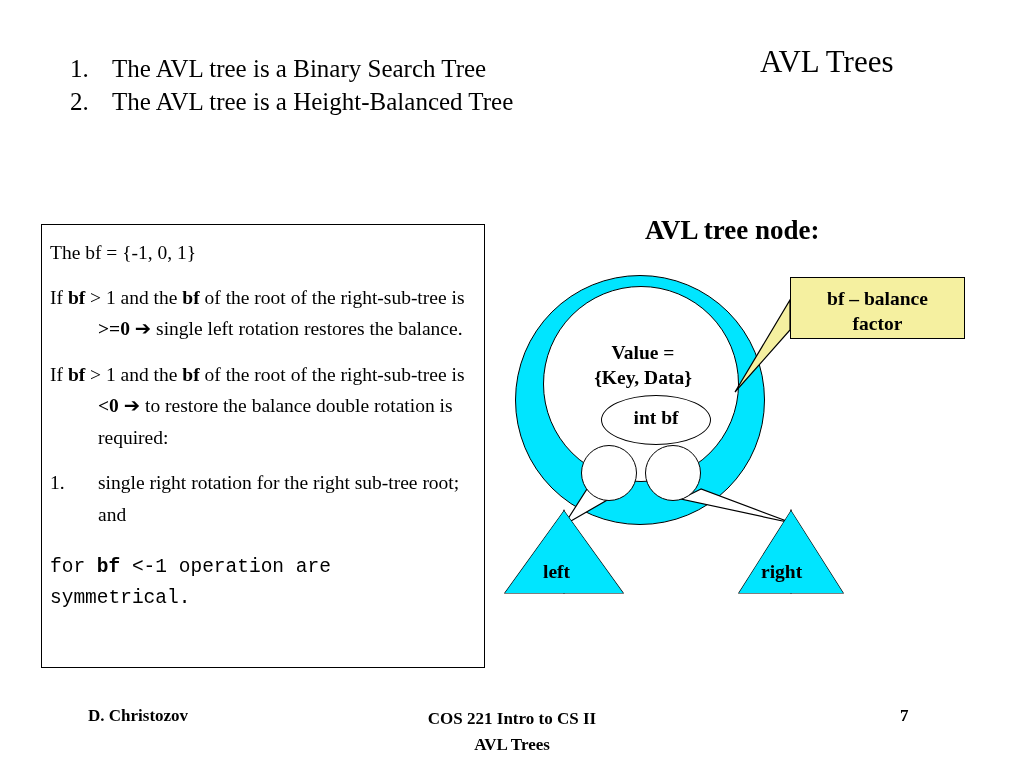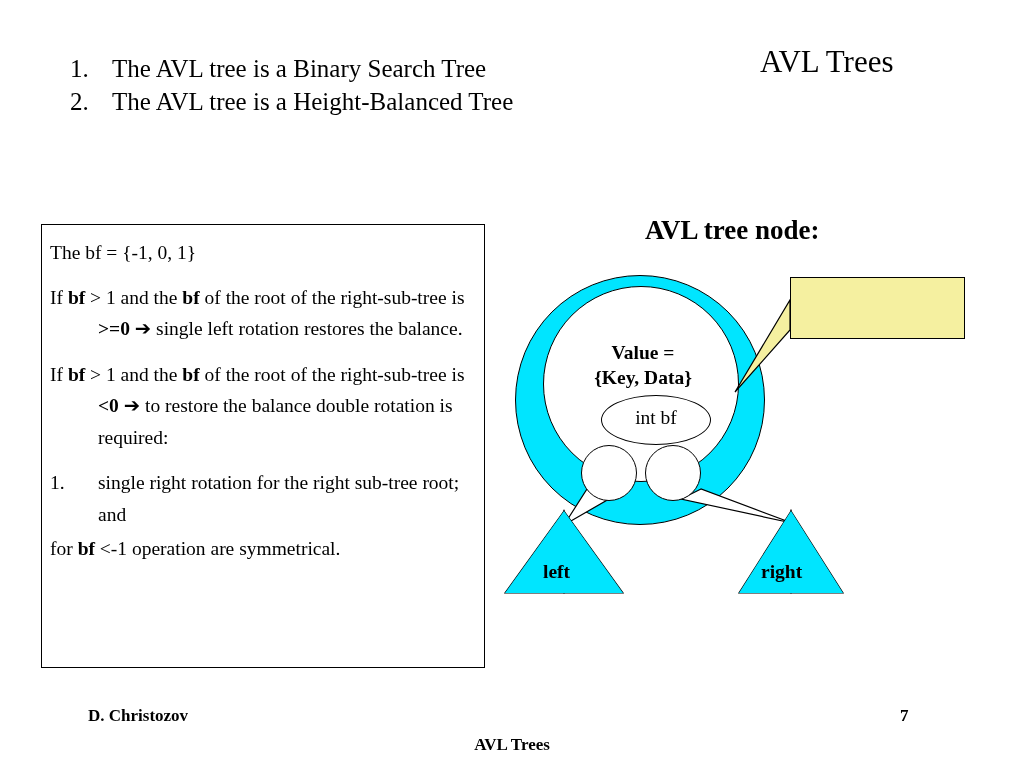--- a/index.html
+++ b/index.html
@@ -104,21 +104,22 @@
     margin: 0;
     padding-left: 48px;
     text-indent: -48px;
   }
   .tb-item .marker {
     display: inline-block;
     width: 48px;
     text-indent: 0;
   }
   .tb-last {
-    margin: 2px 0 0 0;
+    margin: 21px 0 0 0;
+    font-family: Liberation Mono, monospace;
   }
   .tb-para b, .tb-hang b, .tb-last b {
     font-weight: bold;
   }
 
   
   .diagram {
     position: absolute;
     left: 495px;
     top: 255px;
@@ -169,21 +170,21 @@
     line-height: 1.28;
     z-index: 4;
   }
   .intbf-text {
     position: absolute;
     left: 106px;
     top: 152px;
     width: 110px;
     text-align: center;
     font-size: 19.5px;
-    font-weight: normal;
+    font-weight: bold;
     z-index: 5;
   }
   .child-circle {
     position: absolute;
     width: 56px;
     height: 56px;
     border-radius: 50%;
     background: #ffffff;
     border: 1px solid #000000;
     box-sizing: border-box;
@@ -360,23 +361,27 @@
     <div class="intbf-text">int bf</div>
 
     <div class="tri-label tri-label-left">left</div>
     <div class="tri-label tri-label-right">right</div>
   </div>
 
   <svg class="callout-tail" viewBox="0 0 1024 768">
     <polygon points="790,330 790,300 735,392" fill="#f5f0a0" stroke="#000000" stroke-width="1.2"></polygon>
   </svg>
   <div class="callout"></div>
+  <div class="callout-text">
+    <span>bf – balance</span><br>
+    <span>factor</span>
+  </div>
 
   <div class="footer">
     <div class="footer-author">D. Christozov</div>
     <div class="footer-center">
-      <br>
+      <span>COS 221 Intro to CS II</span><br>
       <span>AVL Trees</span>
     </div>
     <div class="footer-page">7</div>
   </div>
 
 </div>
 
 </body></html>

